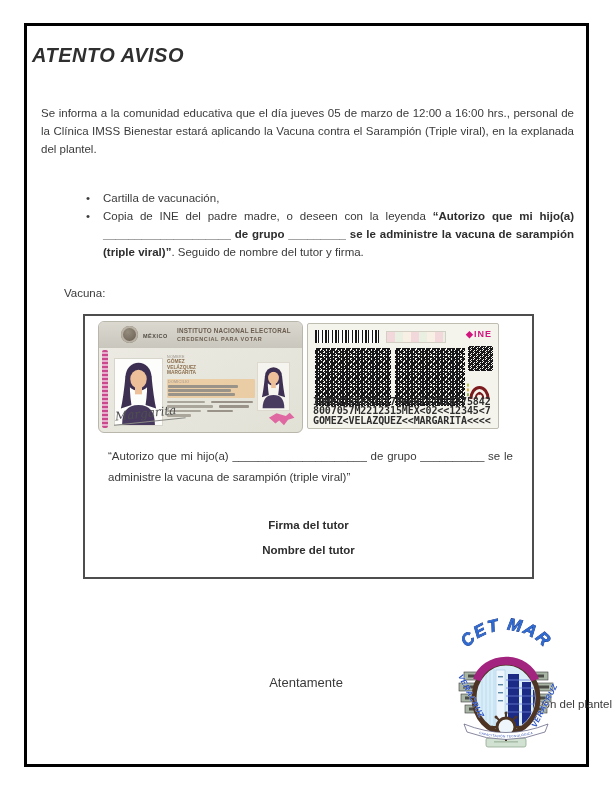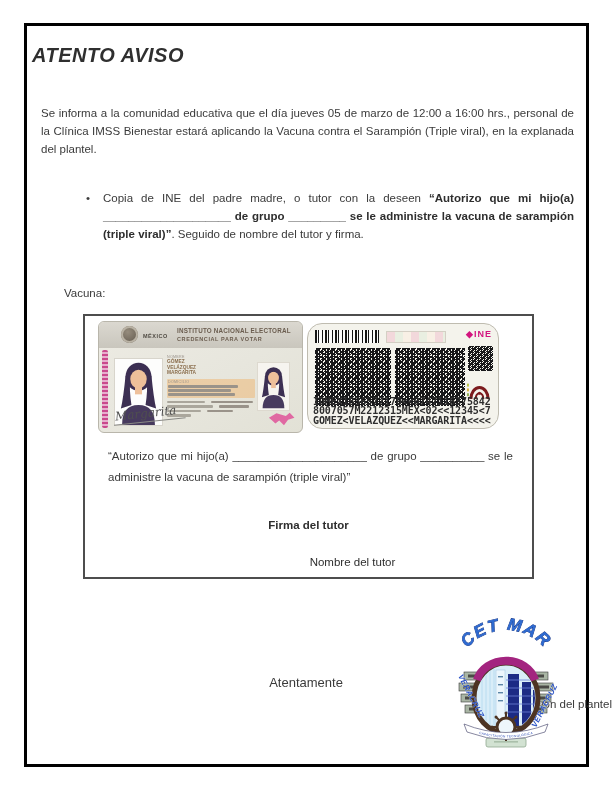--- a/index.html
+++ b/index.html
@@ -13,21 +13,21 @@
   .p2{top:165px;}
   .req-list{position:absolute;left:80px;top:189px;width:494px;margin:0;padding:0;list-style:none;}
   .req-list li{position:relative;padding-left:23px;font-size:11.5px;line-height:18px;text-align:justify;}
   .req-list li::before{content:"•";position:absolute;left:6px;top:0;font-size:11.5px;color:#3a3a3a;}
   .req-list b{font-weight:bold;color:#2e2e2e;}
   .example-label{position:absolute;left:64px;top:287px;font-size:11.5px;}
   .example-box{position:absolute;left:83px;top:314px;width:447px;height:261px;border:2px solid #4d4d4d;background:#fff;}
   .quote{position:absolute;left:23px;top:130px;width:405px;margin:0;font-size:11.5px;line-height:21px;text-align:justify;}
   .center-line{position:absolute;left:0;width:100%;text-align:center;font-size:11.5px;}
   .firma{top:203px;font-weight:bold;color:#2e2e2e;}
-  .nombre{top:240px;font-weight:normal;color:#2e2e2e;margin-left:44px;}
+  .nombre{top:228px;font-weight:bold;color:#2e2e2e;}
   .atentamente{position:absolute;left:0;top:675px;width:100%;text-align:center;font-size:13px;}
   .direccion{position:absolute;left:0;top:698px;width:100%;text-align:right;font-size:11.5px;}
 
   
   .card-front{position:absolute;left:13px;top:5px;width:203px;height:110px;border-radius:6px;
               background:linear-gradient(150deg,#edebe3 0%,#e7e6dd 55%,#e2e1d6 100%);
               border:1px solid #b9b6ab;overflow:hidden;}
   .cf-header{position:absolute;left:0;top:0;width:100%;height:26px;
              background:linear-gradient(#dbd8d0,#c9c6bd);border-radius:5px 5px 0 0;}
   .cf-emblem{position:absolute;left:22px;top:4px;width:17px;height:17px;border-radius:50%;
@@ -47,21 +47,21 @@
   .cf-dom{margin-top:3px;background:rgba(242,166,77,.38);padding:1px 2px 2px 1px;border-radius:1px;}
   .bar{height:2.5px;background:#9a938a;border-radius:1px;margin-top:1.5px;}
   .bar.lt{background:#aaa69c;}
   .cf-rows{margin-top:3px;display:flex;flex-wrap:wrap;gap:2px 6px;}
   .cf-rows .bar{margin-top:0;}
   .cf-sign{position:absolute;left:14px;top:84px;font-family:"DejaVu Serif",serif;font-style:italic;
            font-size:12px;color:#4f4f4f;transform:rotate(-6deg);border-bottom:1px solid #8a8a86;padding:0 8px 1px 2px;}
   .cf-map{position:absolute;right:6px;bottom:5px;transform:rotate(6deg);opacity:.9;}
 
   
-  .card-back{position:absolute;left:222px;top:7px;width:190px;height:104px;border-radius:15px;
+  .card-back{position:absolute;left:222px;top:7px;width:190px;height:104px;border-radius:2px;
              background:#f4f3ec;border:1px solid #bfbcb0;overflow:hidden;}
   .cb-barcode{position:absolute;left:7px;top:6px;width:64px;height:13px;
               background:repeating-linear-gradient(90deg,#161616 0 2px,#fdfdfd 2px 3px,#161616 3px 4px,#fdfdfd 4px 7px,#161616 7px 8px,#fdfdfd 8px 10px);}
   .cb-band{position:absolute;left:78px;top:7px;width:58px;height:10px;border:1px solid #d4cfc4;
            background:repeating-linear-gradient(90deg,#f2d8db 0 8px,#e9efe1 8px 16px,#f8f0e5 16px 24px);}
   .cb-ine{position:absolute;right:6px;top:5px;font-size:9px;font-weight:bold;color:#d2147e;letter-spacing:1px;}
   .qr{background:
         repeating-conic-gradient(#18181a 0% 25%,transparent 0% 50%),
         repeating-conic-gradient(#18181a 0% 25%,#f6f5ee 0% 50%);
       background-size:5px 5px,3px 3px;}
@@ -86,21 +86,24 @@
 <body>
 
 <div class="page">
   <div class="doc-border"></div>
 
   <div class="title">ATENTO AVISO</div>
 
   <p class="para p1">Se informa a la comunidad educativa que el día jueves 05 de marzo de 12:00 a 16:00 hrs., personal de la Clínica IMSS Bienestar estará aplicando la Vacuna contra el Sarampión (Triple viral), en la explanada del plantel.</p>
 
   <ul class="req-list">
-    <li><span>Copia de INE del padre madre, o tutor con la deseen </span><b>“Autorizo que mi hijo(a) ____________________ de grupo _________ se le administre la vacuna de sarampión (triple viral)”</b><span>. Seguido de nombre del tutor y firma.</span></li>
+    <li>
+      <span>Cartilla de vacunación,</span>
+    </li>
+    <li><span>Copia de INE del padre madre, o deseen con la leyenda </span><b>“Autorizo que mi hijo(a) ____________________ de grupo _________ se le administre la vacuna de sarampión (triple viral)”</b><span>. Seguido de nombre del tutor y firma.</span></li>
   </ul>
 
   <div class="example-label">Vacuna:</div>
 
   <div class="example-box">
 
     <div class="card-front">
       <div class="cf-header">
         <div class="cf-emblem"></div>
         <span class="cf-mexico">MÉXICO</span>

